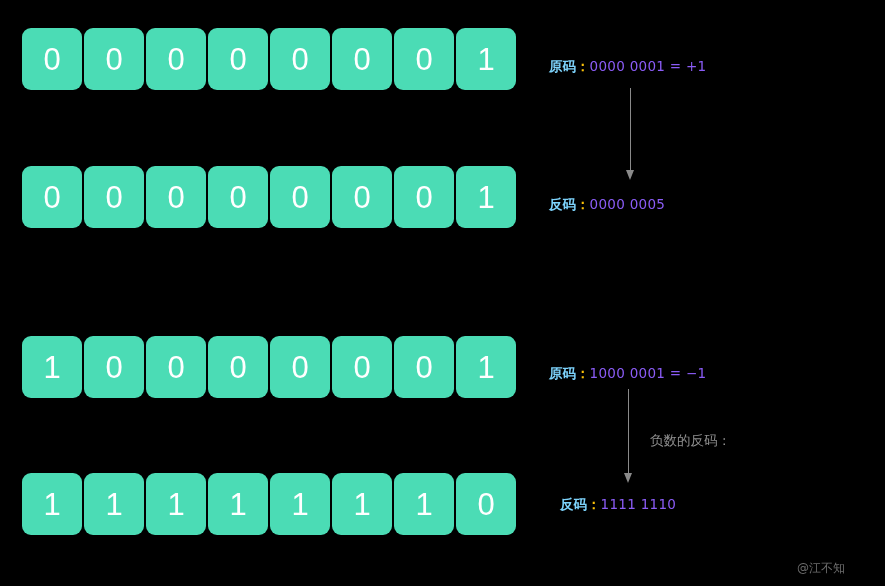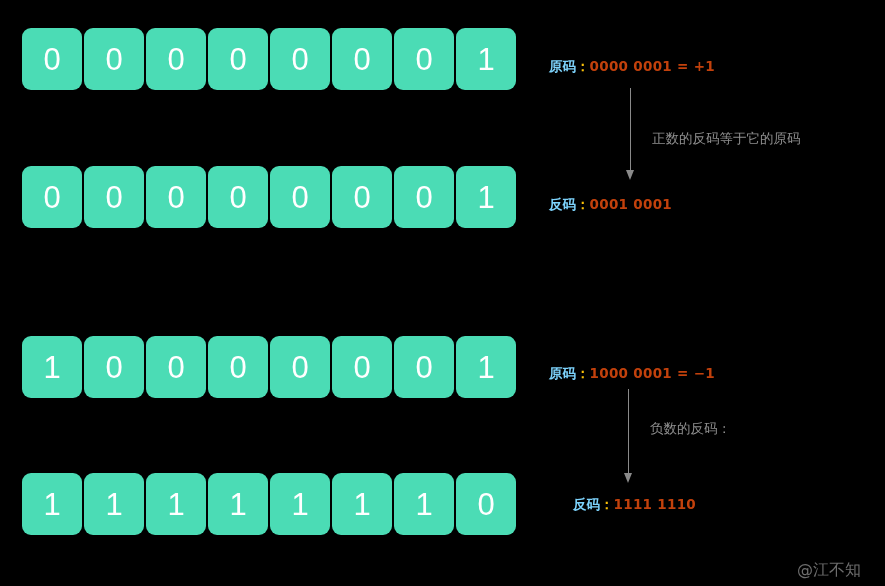--- a/index.html
+++ b/index.html
@@ -52,22 +52,22 @@
   }
   .code-label .tag {
     color: #7dd3fc;
     font-weight: 700;
   }
   .code-label .sep {
     color: #FBC108;
     font-weight: 700;
   }
   .code-label .val {
-    color: #c2410c;
-    font-weight: 700;
+    color: #8b5cf6;
+    font-weight: 400;
     letter-spacing: 0.3px;
   }
 
   .note {
     position: absolute;
     white-space: pre;
     color: #8f8f8f;
     font-size: 13.5px;
     line-height: 21px;
     font-family: "DejaVu Sans", "Liberation Sans", sans-serif;
@@ -91,21 +91,21 @@
     height: 0;
     border-left: 4.5px solid transparent;
     border-right: 4.5px solid transparent;
     border-top: 10px solid #8a8a8a;
   }
 
   
   .watermark {
     position: absolute;
     color: #6d6d6d;
-    font-size: 16px;
+    font-size: 12px;
     line-height: 1;
     font-family: "DejaVu Sans", "Liberation Sans", sans-serif;
     white-space: nowrap;
   }
 </style>
 </head>
 <body>
 
 <div id="canvas">
 
@@ -122,35 +122,34 @@
 
   <div class="code-label" style="left:549px; top:60px;">
     <span class="tag">原码</span><span class="sep">：</span><span class="val">0000 0001 = +1</span>
   </div>
 
   <div class="arrow" style="left:630px; top:88px; height:92px;">
     <div class="shaft" style="height:82px;"></div>
     <div class="head" style="top:82px;"></div>
   </div>
 
-  <div class="note" style="left:652px; top:128px;">正数的反码等于它的原码</div>
 
   <div class="bit-row" style="top:166px;">
     <div class="bit-cell">0</div>
     <div class="bit-cell">0</div>
     <div class="bit-cell">0</div>
     <div class="bit-cell">0</div>
     <div class="bit-cell">0</div>
     <div class="bit-cell">0</div>
     <div class="bit-cell">0</div>
     <div class="bit-cell">1</div>
   </div>
 
   <div class="code-label" style="left:549px; top:198px;">
-    <span class="tag">反码</span><span class="sep">：</span><span class="val">0001 0001</span>
+    <span class="tag">反码</span><span class="sep">：</span><span class="val">0000 0005</span>
   </div>
 
   <div class="bit-row" style="top:336px;">
     <div class="bit-cell">1</div>
     <div class="bit-cell">0</div>
     <div class="bit-cell">0</div>
     <div class="bit-cell">0</div>
     <div class="bit-cell">0</div>
     <div class="bit-cell">0</div>
     <div class="bit-cell">0</div>
@@ -159,32 +158,32 @@
 
   <div class="code-label" style="left:549px; top:367px;">
     <span class="tag">原码</span><span class="sep">：</span><span class="val">1000 0001 = −1</span>
   </div>
 
   <div class="arrow" style="left:628px; top:389px; height:94px;">
     <div class="shaft" style="height:84px;"></div>
     <div class="head" style="top:84px;"></div>
   </div>
 
-  <div class="note" style="left:650px; top:418px;text-align:center;">负数的反码：</div>
+  <div class="note" style="left:650px; top:430px;text-align:center;">负数的反码：</div>
 
   <div class="bit-row" style="top:473px;">
     <div class="bit-cell">1</div>
     <div class="bit-cell">1</div>
     <div class="bit-cell">1</div>
     <div class="bit-cell">1</div>
     <div class="bit-cell">1</div>
     <div class="bit-cell">1</div>
     <div class="bit-cell">1</div>
     <div class="bit-cell">0</div>
   </div>
 
-  <div class="code-label" style="left:573px; top:498px;">
+  <div class="code-label" style="left:560px; top:498px;">
     <span class="tag">反码</span><span class="sep">：</span><span class="val">1111 1110</span>
   </div>
 
   <div class="watermark" style="left:797px; top:562px;">@江不知</div>
 
 </div>
 
 </body></html>

